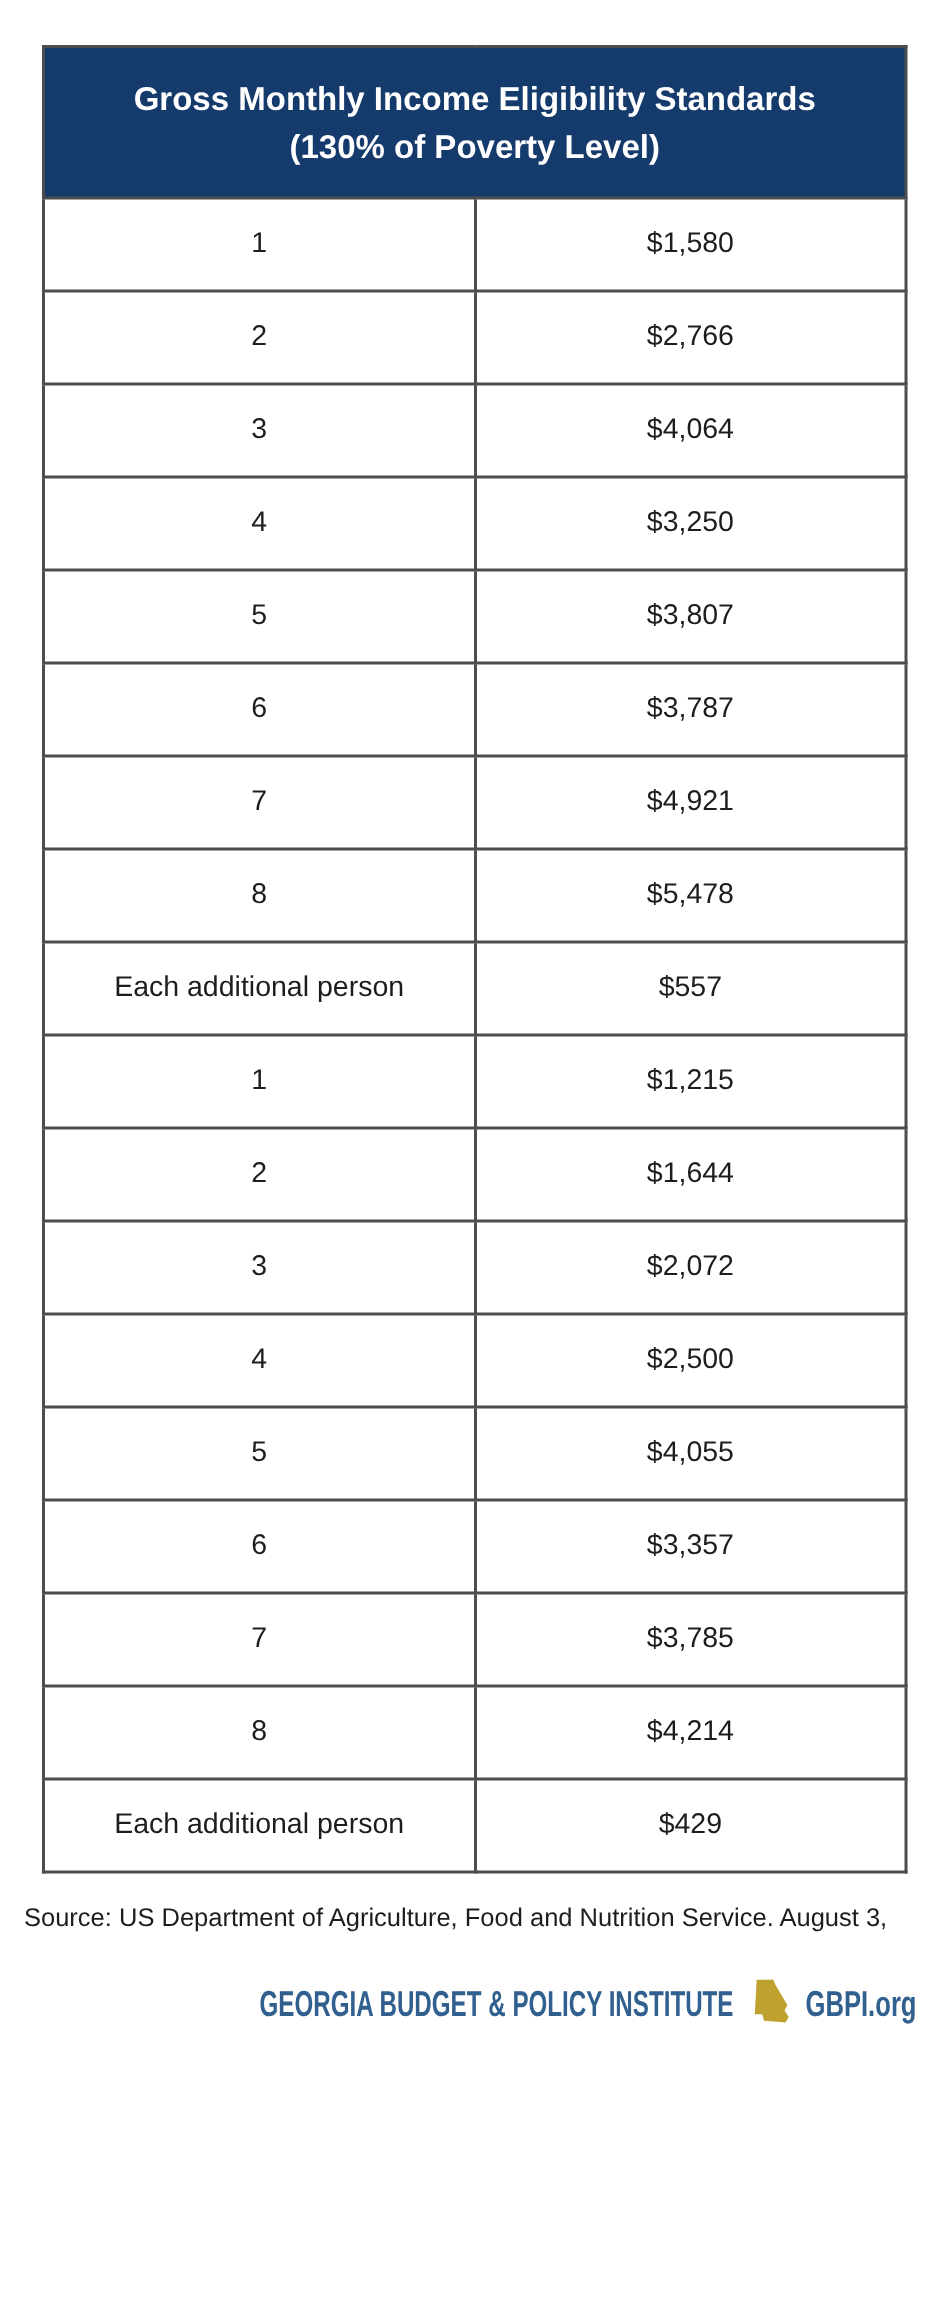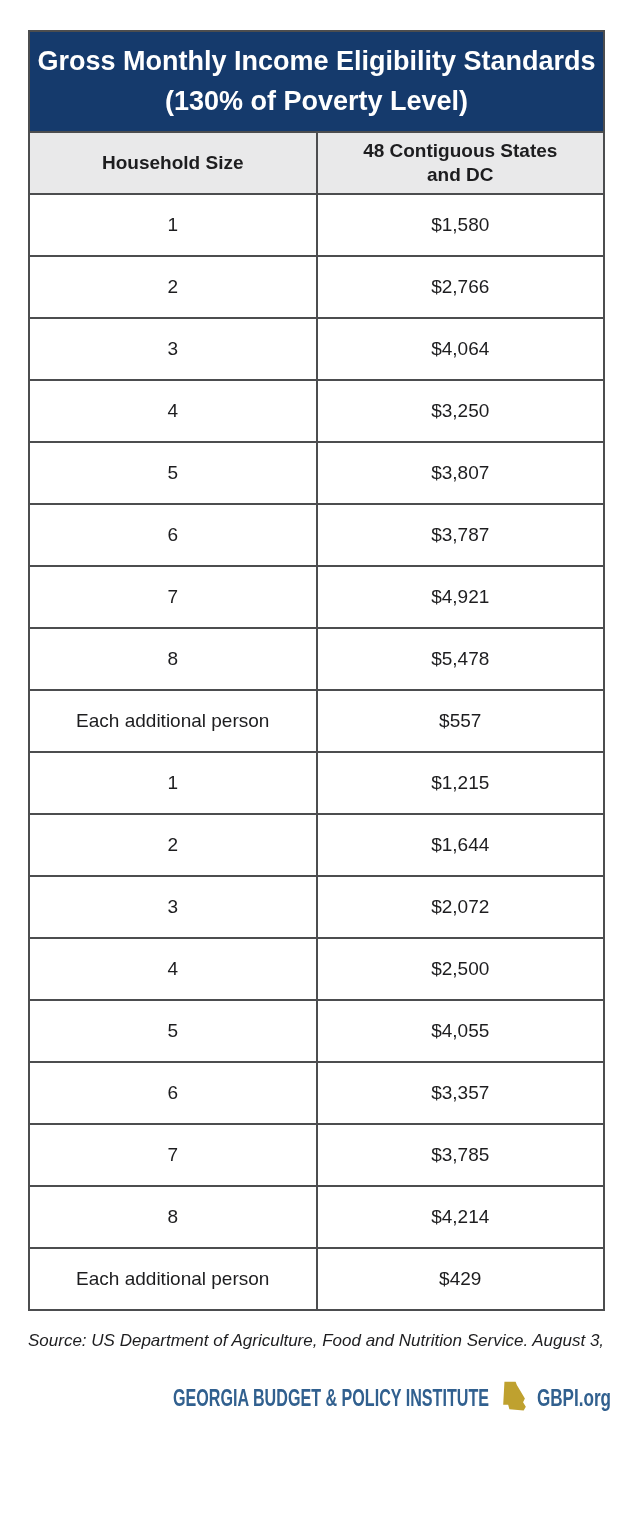--- a/index.html
+++ b/index.html
@@ -31,42 +31,41 @@
   table.income-table td {
     border: 2px solid var(--border);
     text-align: center;
     vertical-align: middle;
   }
   td.section-header {
     background: var(--navy);
     color: var(--title-text);
     height: 101px;
     font-weight: bold;
-    font-size: 27px;
+    font-size: 22px;
     line-height: 1.45;
   }
   tr.col-header td {
     background: var(--header-gray);
     height: 62px;
     font-weight: bold;
     font-size: 19px;
   }
   tr.col-header td .wrap {
     display: inline-block;
     max-width: 210px;
     line-height: 1.25;
   }
   tr.data-row td {
     height: 62px;
     font-size: 19px;
     background: #ffffff;
   }
   .source {
-    margin: 18px 0 0 28px;
-    font-style: italic;
+    margin: 18px 0 0 16px;
     font-size: 17px;
     line-height: 1.38;
     color: var(--text);
   }
   .source .line { display: block; }
   .footer {
     margin-top: 26px;
     display: flex;
     justify-content: flex-end;
     padding-right: 20px;
@@ -84,24 +83,20 @@
 
 <div class="page">
 
   <table class="income-table">
     <tbody>
       <tr>
         <td colspan="2" class="section-header">
           <div>Gross Monthly Income Eligibility Standards</div>
           <div>(130% of Poverty Level)</div>
         </td>
-      </tr>
-      <tr class="col-header">
-        <td><span class="wrap">Household Size</span></td>
-        <td><span class="wrap">48 Contiguous States and DC</span></td>
       </tr>
 
       <tr class="data-row">
         <td>1</td>
         <td>$1,580</td>
       </tr>
       <tr class="data-row">
         <td>2</td>
         <td>$2,766</td>
       </tr>

